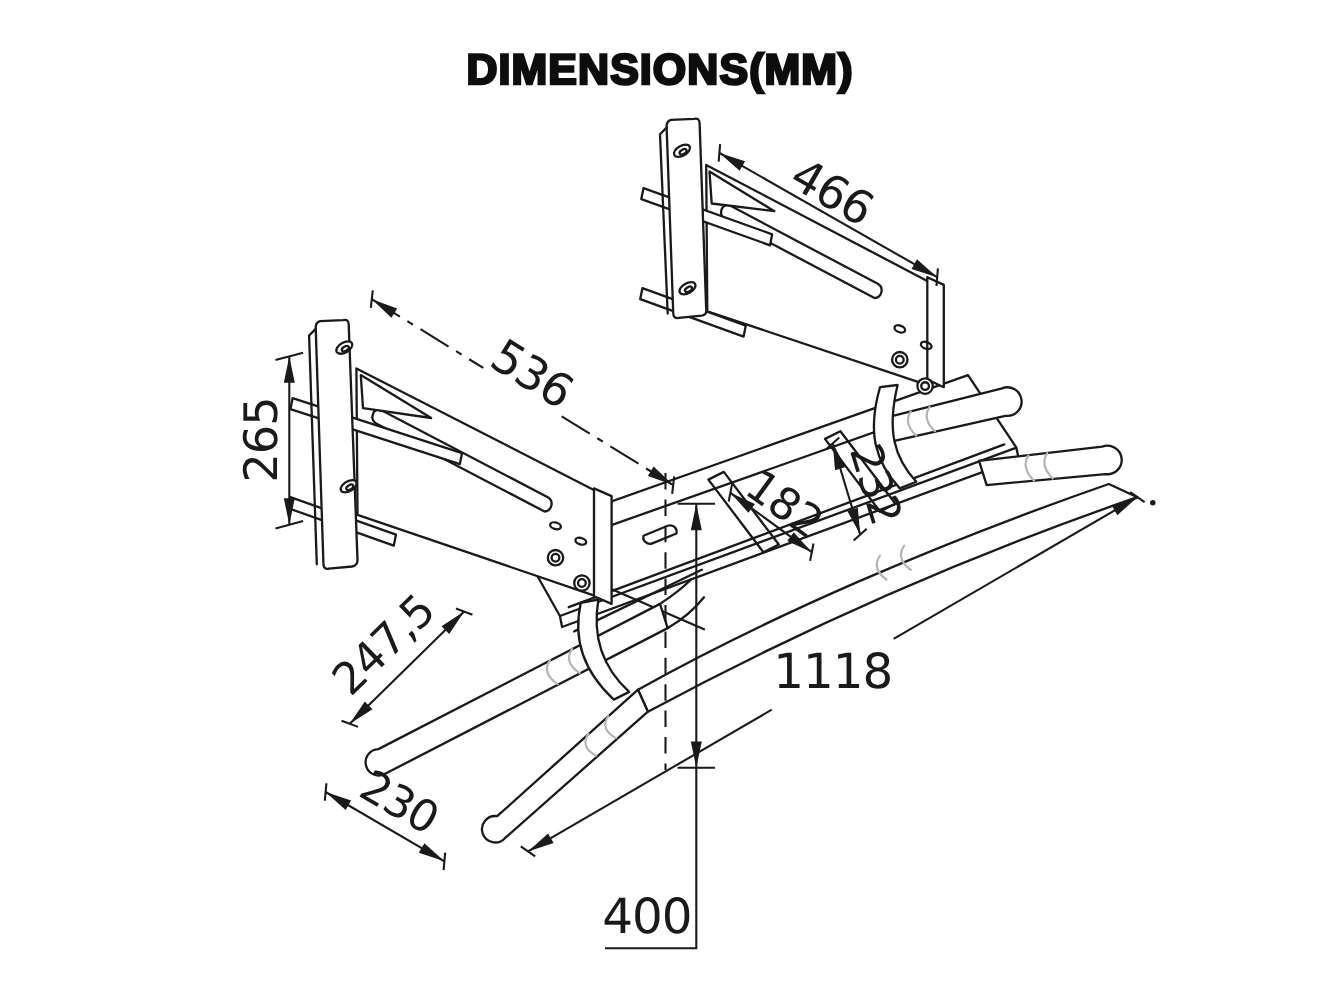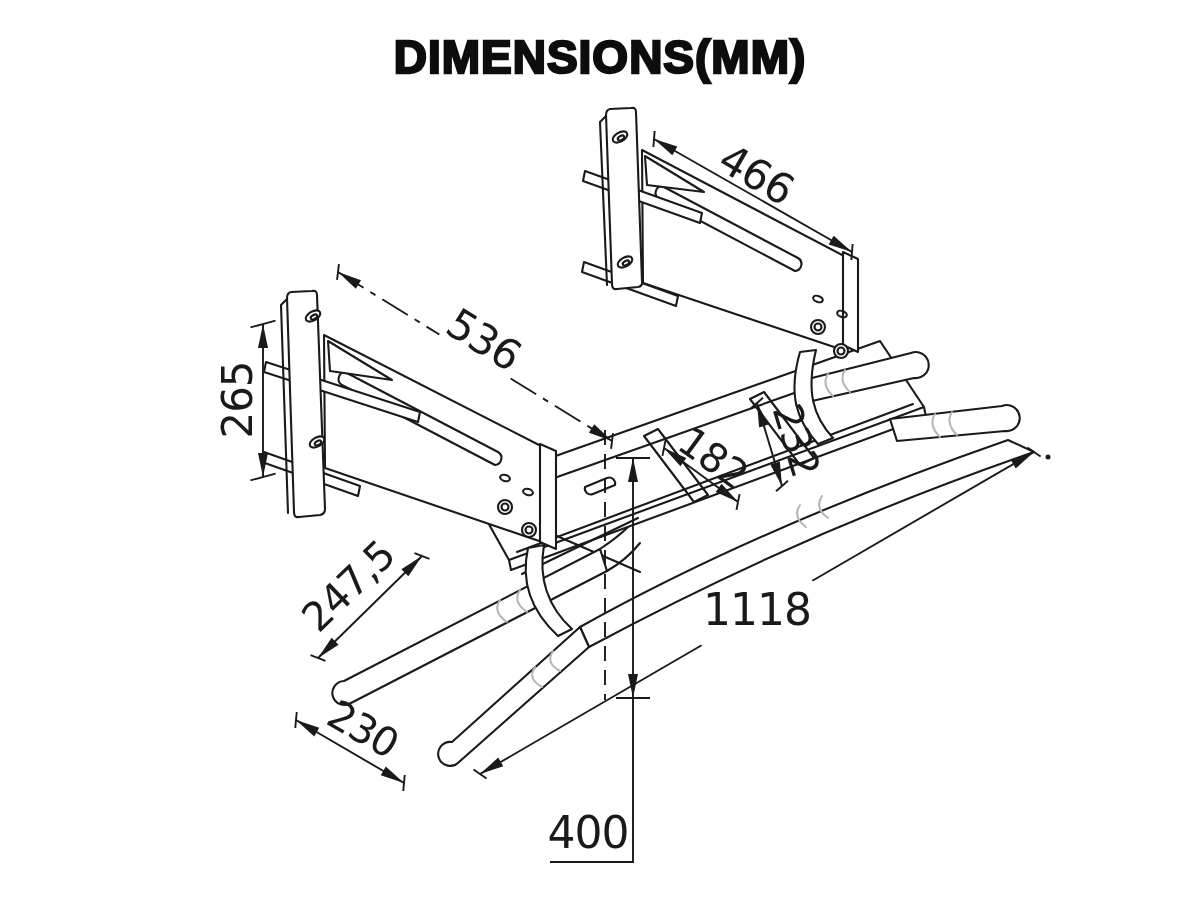--- a/index.html
+++ b/index.html
@@ -1,19 +1,19 @@
 <!DOCTYPE html>
 <html><head>
 <meta charset="utf-8">
 <style>
   html,body{margin:0;padding:0;background:#fff;}
   .sheet{position:relative;width:1200px;height:901px;background:#ffffff;overflow:hidden;
          font-family:"Liberation Sans",sans-serif;}
-  .title{position:absolute;top:30px;left:0;right:0;margin:0;text-align:center;
-         font-family:"Liberation Sans",sans-serif;font-weight:900;font-size:46px;
+  .title{position:absolute;top:30px;left:0;right:0;margin:12px;text-align:center;
+         font-family:"Liberation Sans",sans-serif;font-weight:900;font-size:39px;
          letter-spacing:1px;color:#0d0d0d;-webkit-text-stroke:2.4px #0d0d0d;}
   svg{position:absolute;left:0;top:0;}
   .s  {stroke:#1a1a1a;stroke-width:2.1;fill:none;stroke-linejoin:round;stroke-linecap:round;}
   .sw {stroke:#1a1a1a;stroke-width:2.1;fill:#ffffff;stroke-linejoin:round;stroke-linecap:round;}
   .sh {stroke:#b5b5b5;stroke-width:2;fill:none;stroke-linecap:round;}
   .dl {stroke:#1a1a1a;stroke-width:1.9;fill:none;}
   .ar {fill:#1a1a1a;stroke:none;}
   .dt {fill:#1a1a1a;font-family:"DejaVu Sans",sans-serif;letter-spacing:-1px;}
 </style>
 </head>

